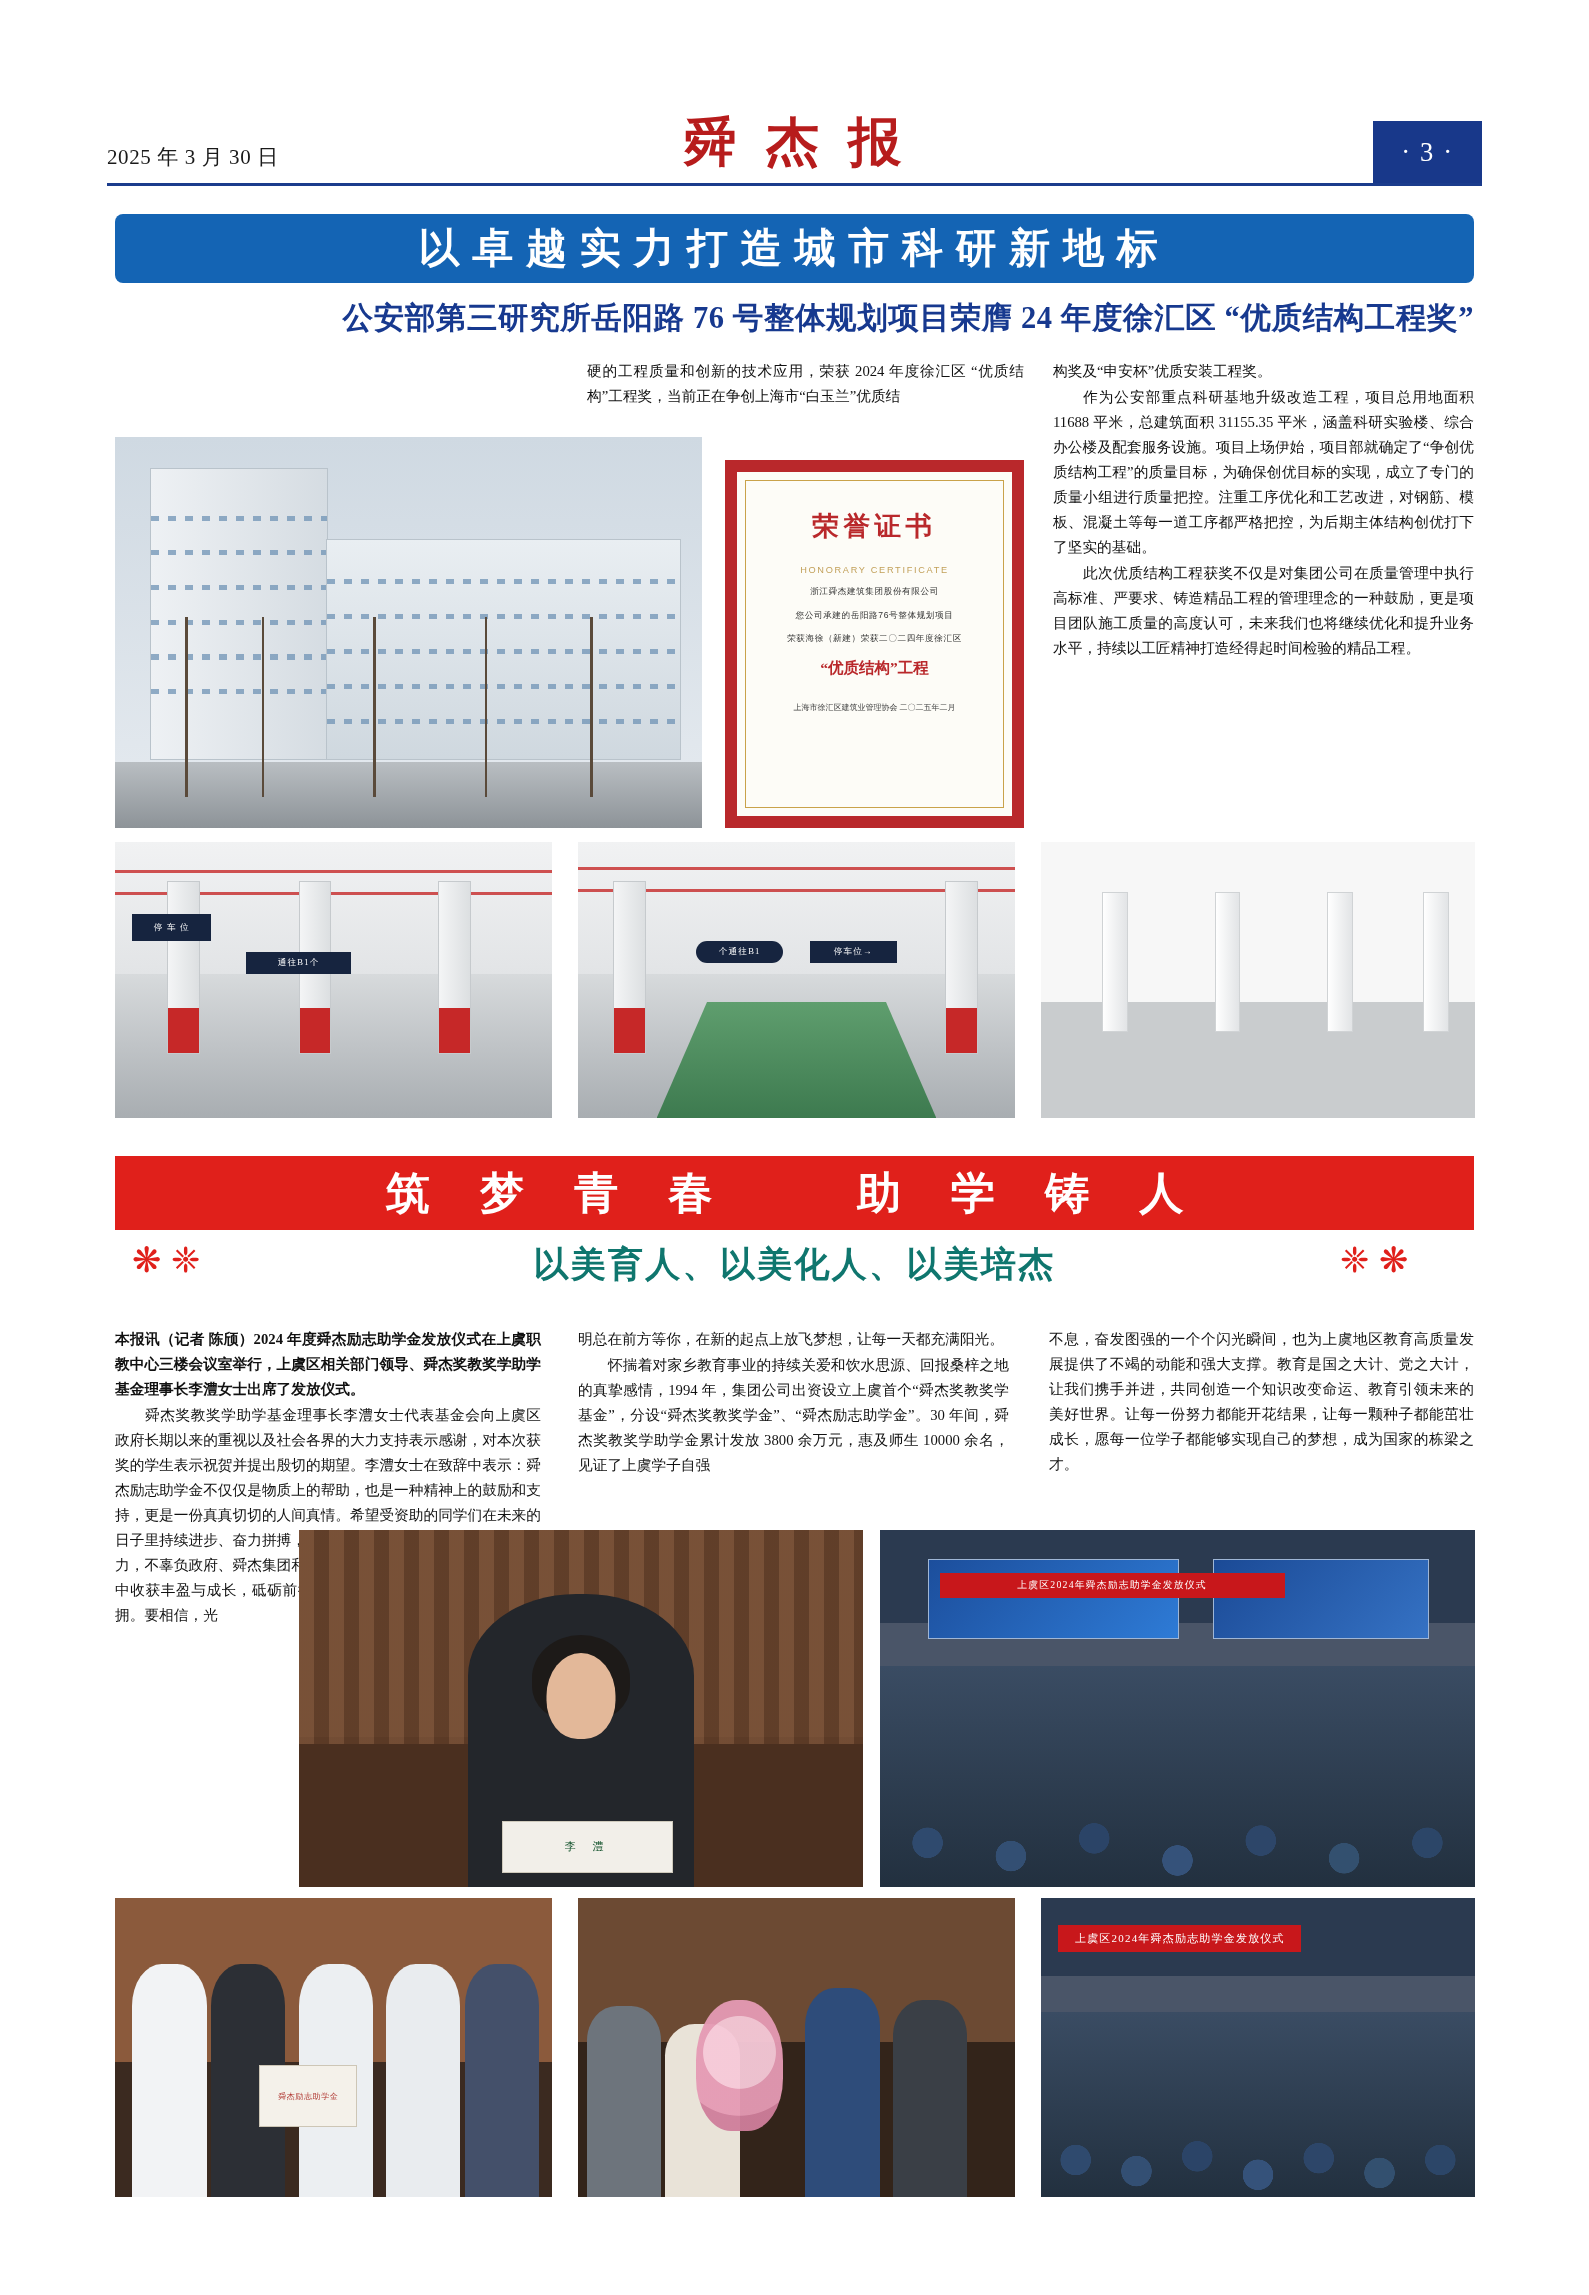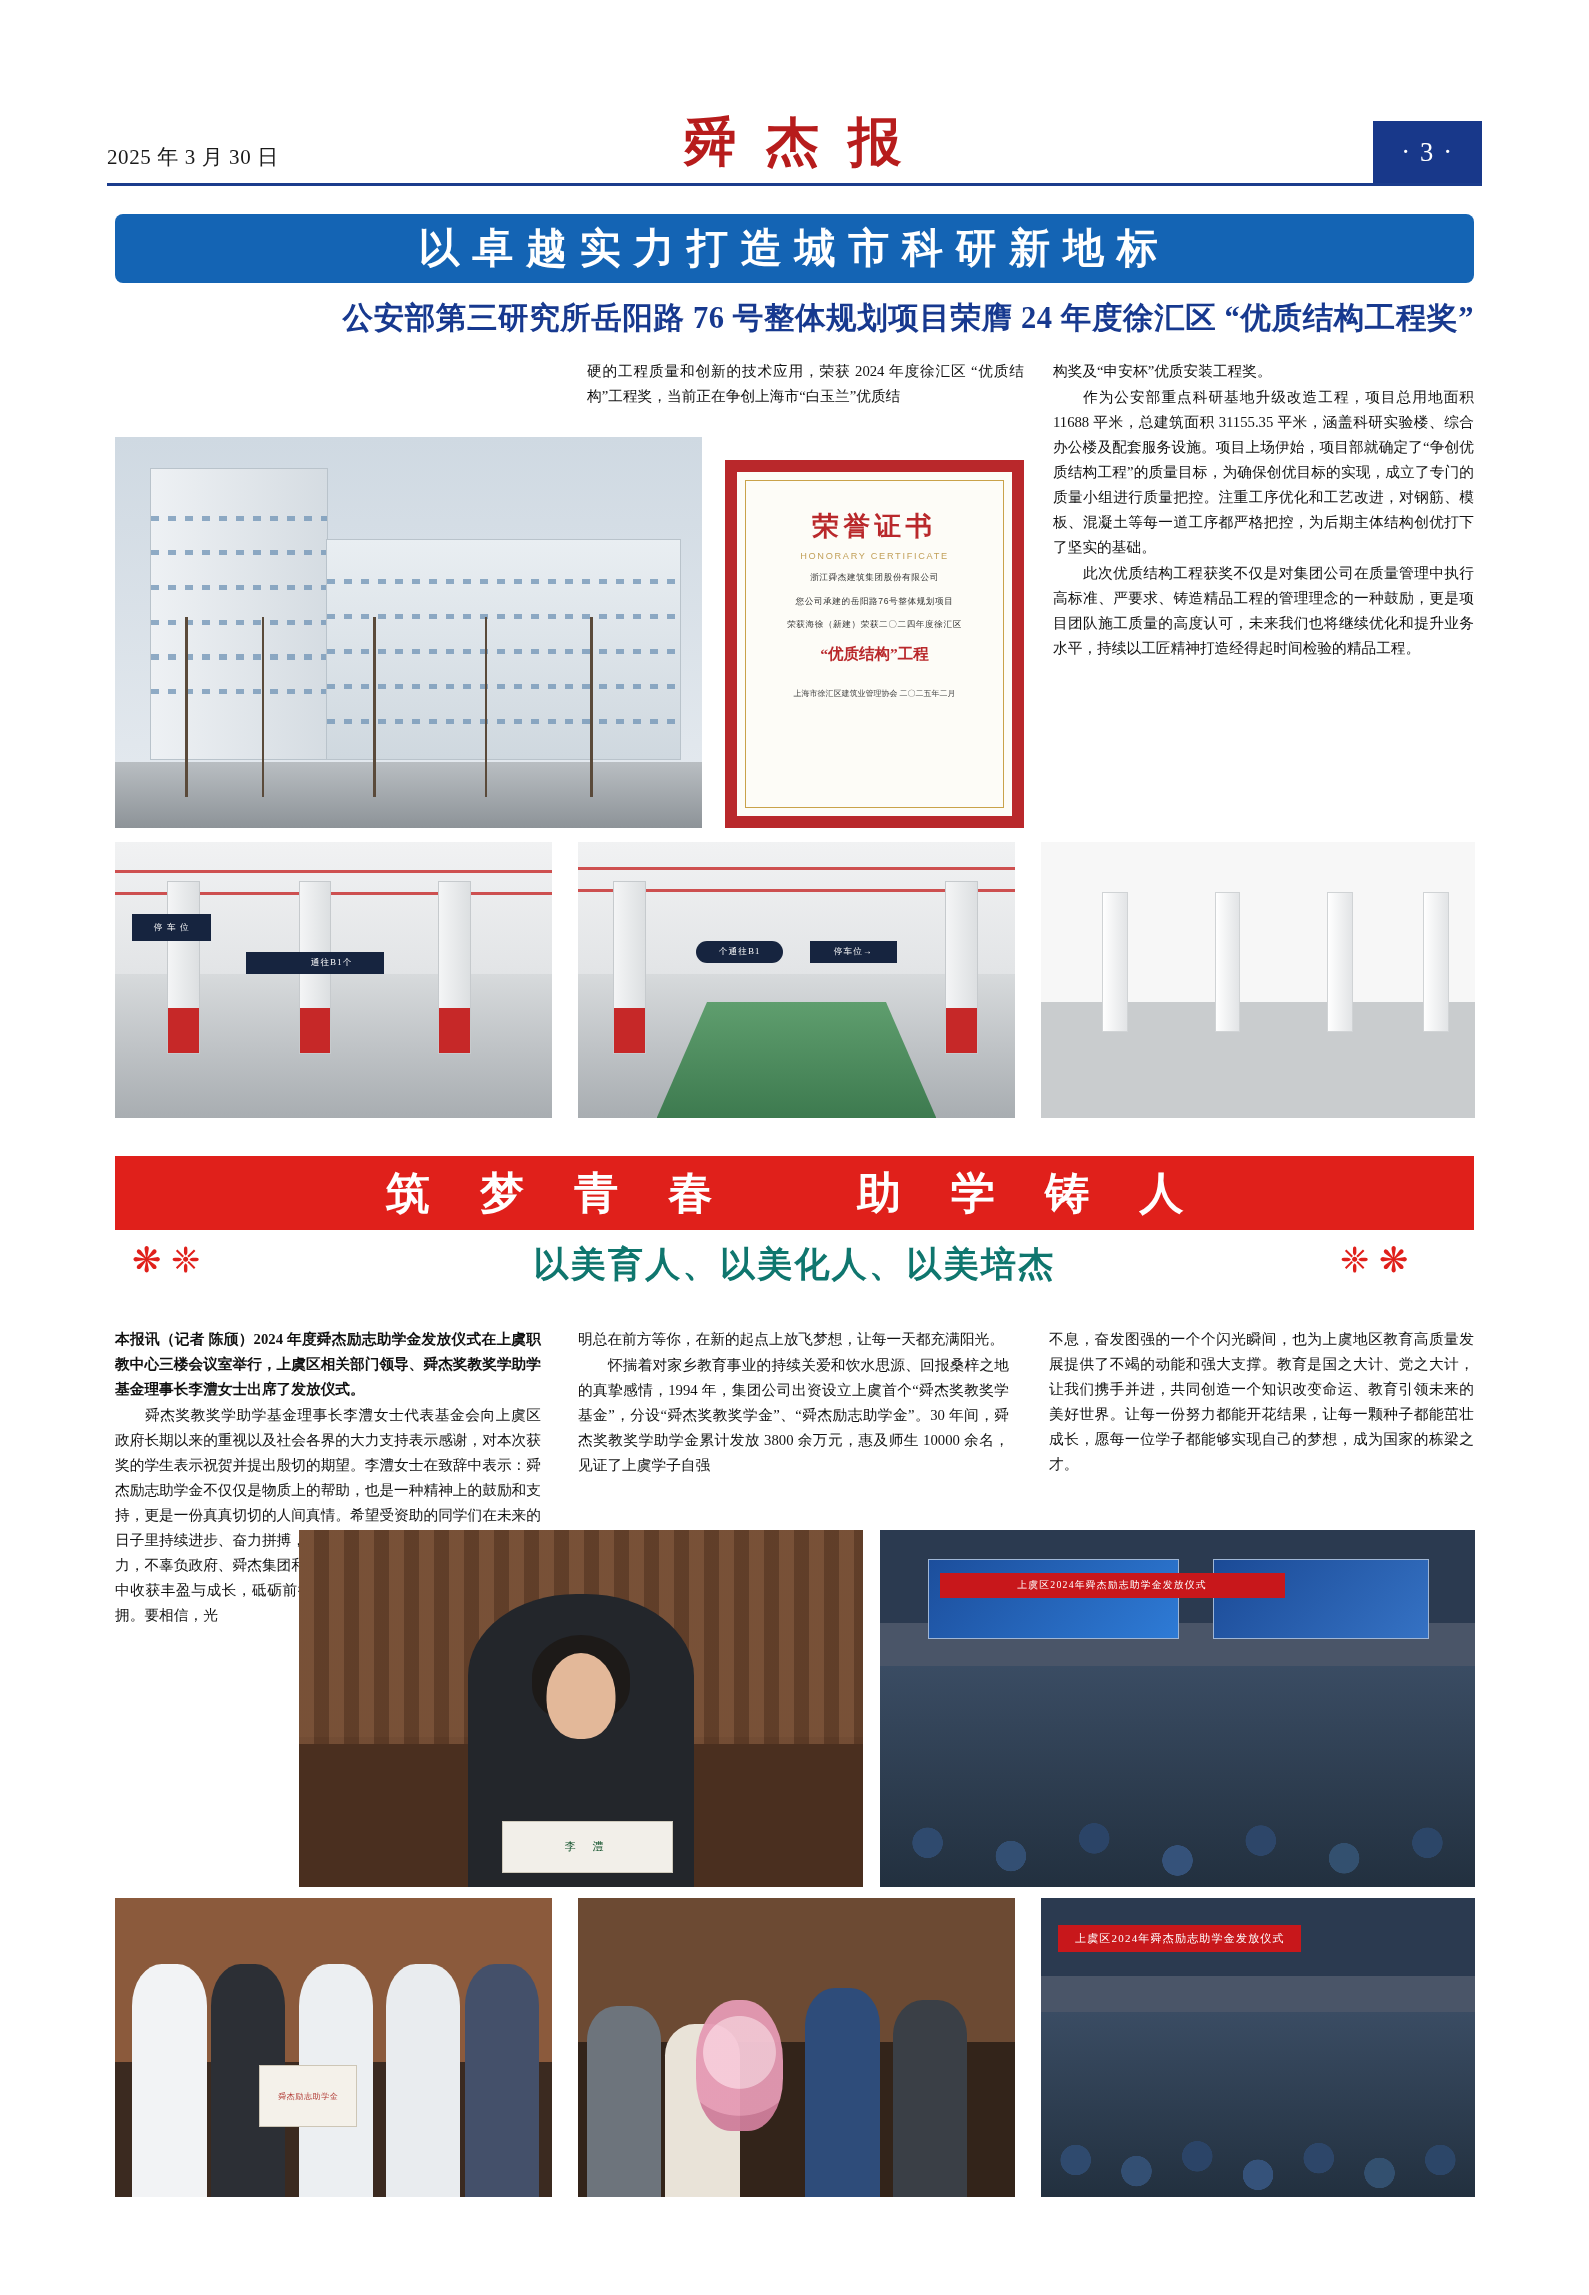--- a/index.html
+++ b/index.html
@@ -236,21 +236,21 @@
     border: 1.7px double #c9a24a;
     display: flex; flex-direction: column; align-items: center;
     padding-top: 26.5px;
     box-sizing: border-box;
   }
   .cert-title {
     color: #b9282b; font-weight: bold; font-size: 26.5px;
     font-family: "Liberation Serif", serif; letter-spacing: 4.6px;
   }
   .cert-sub {
-    color: #c2a05a; font-size: 9.2px; letter-spacing: 1.7px; margin-top: 7px;
+    color: #c2a05a; font-size: 9.2px; letter-spacing: 1.7px; margin-top: 21px;
   }
   .cert-line {
     color: #333; font-size: 8.6px; margin-top: 11.5px; letter-spacing: 0.6px;
   }
   .cert-big {
     color: #b9282b; font-size: 15.5px; font-weight: bold; margin-top: 12.7px;
     font-family: "Liberation Serif", serif;
   }
   .cert-foot {
     color: #444; font-size: 8px; margin-top: 23px; text-align: center; line-height: 12.7px;
@@ -459,21 +459,21 @@
 
   <div class="photo" id="ph-garage1">
     <div class="ph-inner garage">
       <div class="ceil-line" style="top:10%"></div>
       <div class="ceil-line" style="top:18%"></div>
       <div class="garage-floor"></div>
       <div class="pillar" style="left:12%"></div>
       <div class="pillar" style="left:42%"></div>
       <div class="pillar" style="left:74%"></div>
       <div class="sign" style="left:4%; top:26%; width:18%; height:10%;">停 车 位</div>
-      <div class="sign" style="left:30%; top:40%; width:24%; height:8%;padding-left:33px;">通往B1个</div>
+      <div class="sign" style="left:30%; top:40%; width:24%; height:8%;">通往B1个</div>
     </div>
   </div>
 
   <div class="photo" id="ph-garage2">
     <div class="ph-inner garage">
       <div class="ceil-line" style="top:9%"></div>
       <div class="ceil-line" style="top:17%"></div>
       <div class="garage-floor"></div>
       <div class="garage-green"></div>
       <div class="pillar" style="left:8%"></div>

